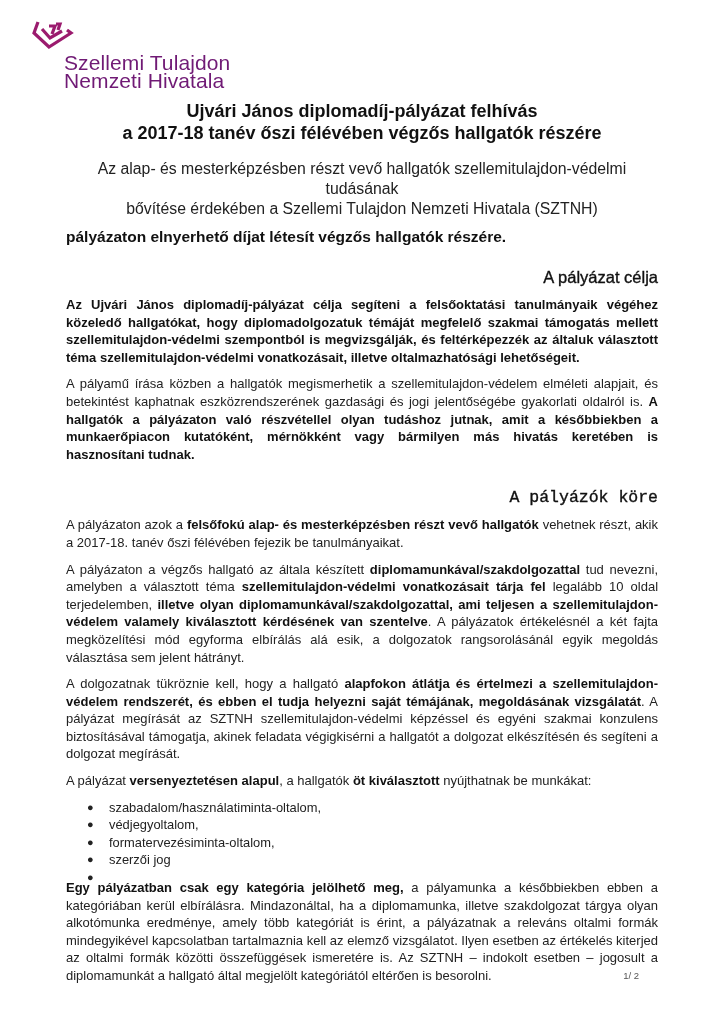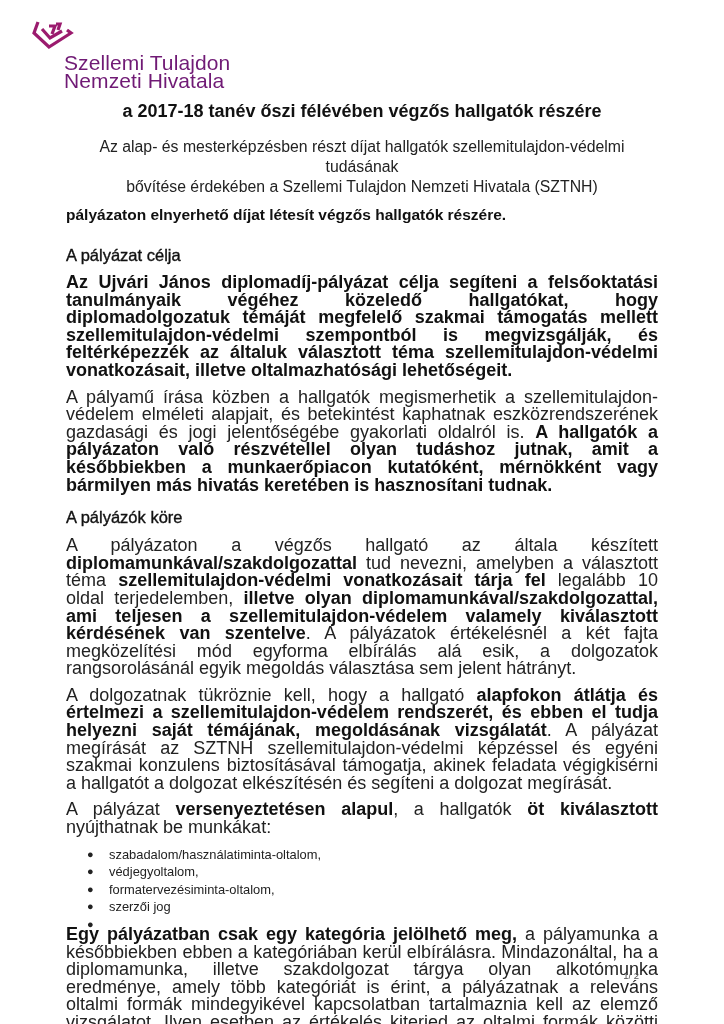--- a/index.html
+++ b/index.html
@@ -20,31 +20,31 @@
     margin: 0; color: #111;
   }
   .subtitle {
     text-align: center; font-size: 15.8px; line-height: 20px; margin: 15px 0 0 0; color: #222;
   }
   .subtitle-bold {
     text-align: left; font-weight: bold; font-size: 15.5px; line-height: 20px;
     margin: 8px 0 0 0; color: #111;
   }
   h2 {
-    font-size: 16.5px; font-weight: normal; margin: 0; line-height: 22px; color: #111;
+    font-size: 16.5px; font-weight: normal; margin: 0; line-height: 22px; color: #111; text-align: right;
     -webkit-text-stroke: 0.35px #111;
   }
   p {
-    font-size: 18px; line-height: 17.6px; margin: 0; text-align: justify; color: #222;
+    font-size: 13px; line-height: 17.6px; margin: 0; text-align: justify; color: #222;
   }
   p b { color: #111; }
   .sec1-h { margin-top: 19px; }
   .sec1-p1 { margin-top: 8px; }
   .sec1-p2 { margin-top: 9px; }
-  .sec2-h { margin-top: 12px; }
+  .sec2-h { margin-top: 24px; font-family: Liberation Mono, monospace; }
   .sec2-p1 { margin-top: 7px; }
   .sec3-h { margin-top: 20px; }
   .sec3-p1 { margin-top: 9px; }
   .sec3-p2 { margin-top: 9px; }
   .sec3-p3 { margin-top: 9px; }
   ul { margin: 9px 0 0 0; padding: 0 0 0 21px; list-style: none; }
   li {
     font-size: 12.9px; line-height: 17.6px; color: #222; position: relative; padding-left: 22px;
   }
   li .bullet {
@@ -69,34 +69,36 @@
     </g>
   </svg>
 </div>
 <div class="logo-text">
   <div>Szellemi Tulajdon</div>
   <div>Nemzeti Hivatala</div>
 </div>
 
 <div class="page">
   <div class="title">
+    <div>Ujvári János diplomadíj-pályázat felhívás</div>
     <div>a 2017-18 tanév őszi félévében végzős hallgatók részére</div>
   </div>
 
   <div class="subtitle">
-    <div>Az alap- és mesterképzésben részt díjat hallgatók szellemitulajdon-védelmi tudásának</div>
+    <div>Az alap- és mesterképzésben részt vevő hallgatók szellemitulajdon-védelmi tudásának</div>
     <div>bővítése érdekében a Szellemi Tulajdon Nemzeti Hivatala (SZTNH)</div>
   </div>
   <div class="subtitle-bold">pályázaton elnyerhető díjat létesít végzős hallgatók részére.</div>
 
   <h2 class="sec1-h">A pályázat célja</h2>
   <p class="sec1-p1"><b>Az Ujvári János diplomadíj-pályázat célja segíteni a felsőoktatási tanulmányaik végéhez közeledő hallgatókat, hogy diplomadolgozatuk témáját megfelelő szakmai támogatás mellett szellemitulajdon-védelmi szempontból is megvizsgálják, és feltérképezzék az általuk választott téma szellemitulajdon-védelmi vonatkozásait, illetve oltalmazhatósági lehetőségeit.</b></p>
   <p class="sec1-p2"><span>A pályamű írása közben a hallgatók megismerhetik a szellemitulajdon-védelem elméleti alapjait, és betekintést kaphatnak eszközrendszerének gazdasági és jogi jelentőségébe gyakorlati oldalról is. </span><b>A hallgatók a pályázaton való részvétellel olyan tudáshoz jutnak, amit a későbbiekben a munkaerőpiacon kutatóként, mérnökként vagy bármilyen más hivatás keretében is hasznosítani tudnak.</b></p>
 
   <h2 class="sec2-h">A pályázók köre</h2>
+  <p class="sec2-p1"><span>A pályázaton azok a </span><b>felsőfokú alap- és mesterképzésben részt vevő hallgatók</b><span> vehetnek részt, akik a 2017-18. tanév őszi félévében fejezik be tanulmányaikat.</span></p>
 
   <p class="sec3-p1"><span>A pályázaton a végzős hallgató az általa készített </span><b>diplomamunkával/szakdolgozattal</b><span> tud nevezni, amelyben a választott téma </span><b>szellemitulajdon-védelmi vonatkozásait tárja fel</b><span> legalább 10 oldal terjedelemben, </span><b>illetve olyan diplomamunkával/szakdolgozattal, ami teljesen a szellemitulajdon-védelem valamely kiválasztott kérdésének van szentelve</b><span>. A pályázatok értékelésnél a két fajta megközelítési mód egyforma elbírálás alá esik, a dolgozatok rangsorolásánál egyik megoldás választása sem jelent hátrányt.</span></p>
 
   <p class="sec3-p2"><span>A dolgozatnak tükröznie kell, hogy a hallgató </span><b>alapfokon átlátja és értelmezi a szellemitulajdon-védelem rendszerét, és ebben el tudja helyezni saját témájának, megoldásának vizsgálatát</b><span>. A pályázat megírását az SZTNH szellemitulajdon-védelmi képzéssel és egyéni szakmai konzulens biztosításával támogatja, akinek feladata végigkisérni a hallgatót a dolgozat elkészítésén és segíteni a dolgozat megírását.</span></p>
 
   <p class="sec3-p3"><span>A pályázat </span><b>versenyeztetésen alapul</b><span>, a hallgatók </span><b>öt kiválasztott</b><span> nyújthatnak be munkákat:</span></p>
 
   <ul>
     <li><span class="bullet">●</span><span>szabadalom/használatiminta-oltalom,</span></li>
     <li><span class="bullet">●</span><span>védjegyoltalom,</span></li>

